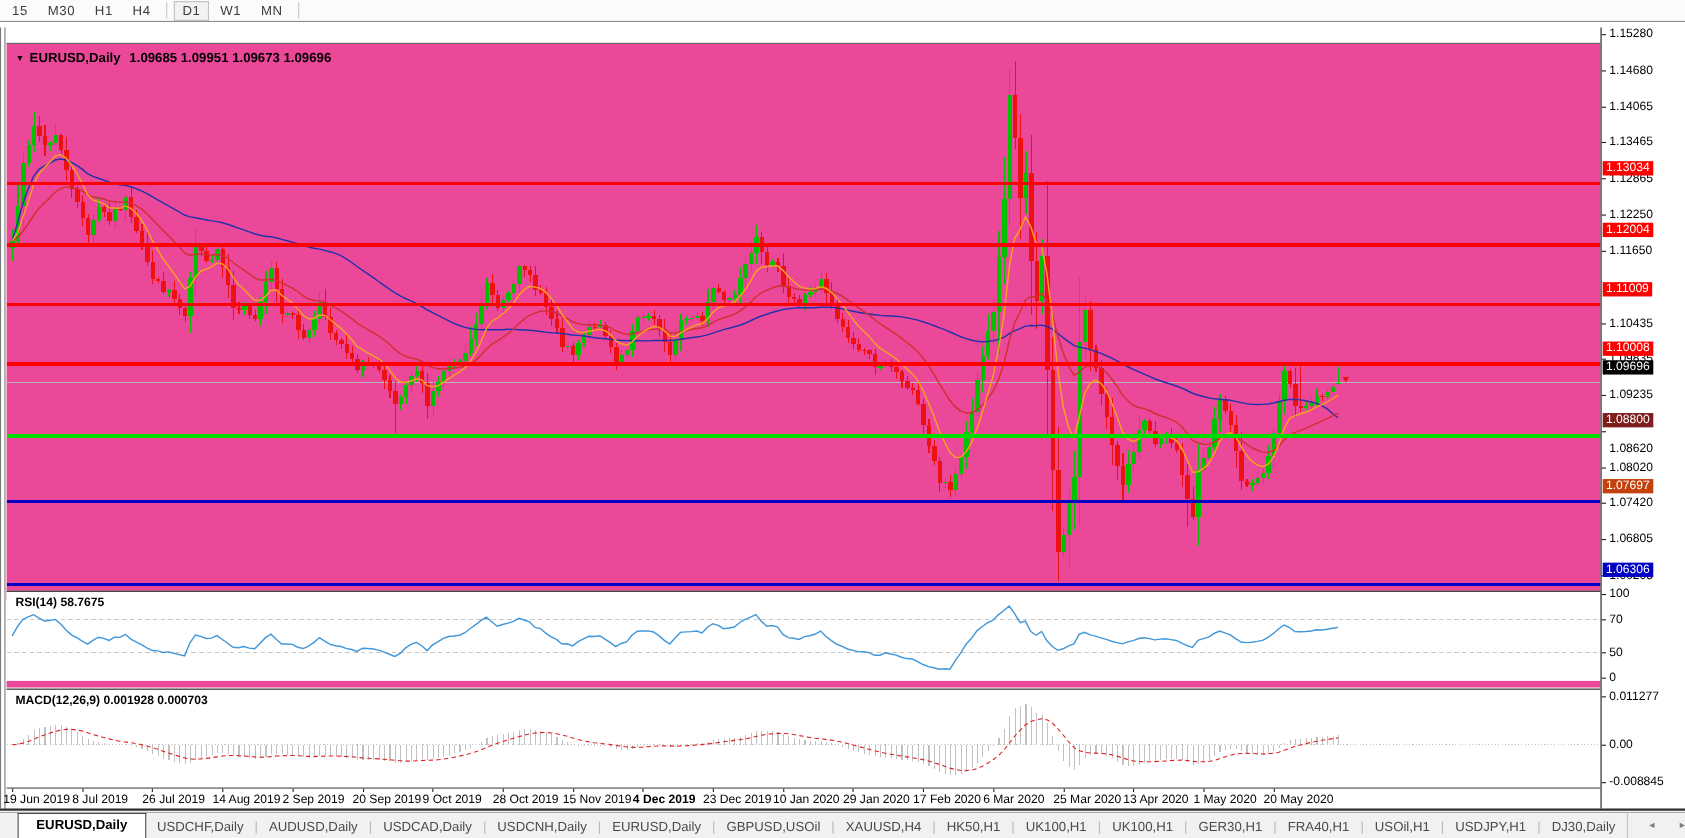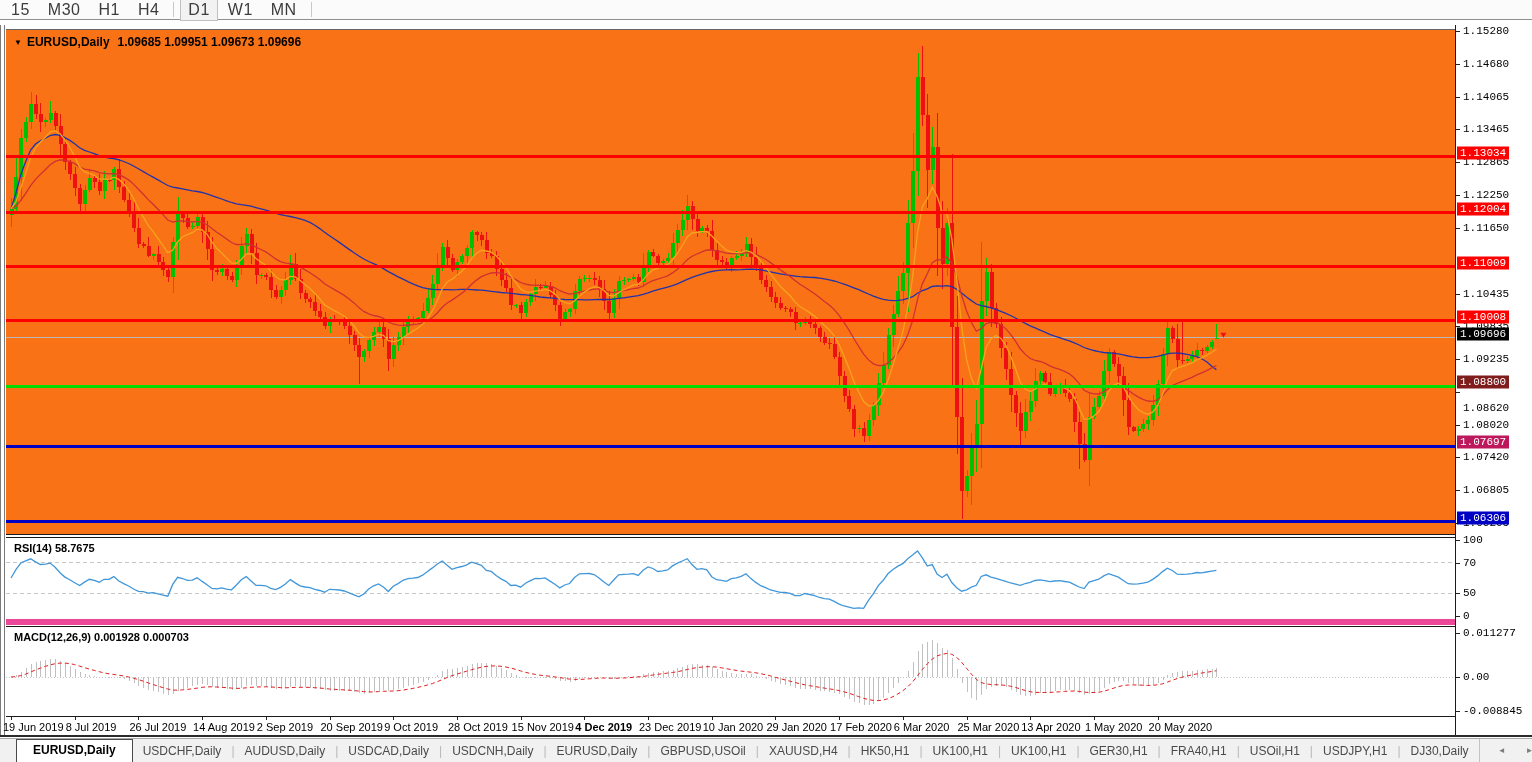--- a/index.html
+++ b/index.html
@@ -1,34 +1,34 @@
 <!DOCTYPE html>
 <html><head>
 <meta charset="utf-8">
 <style>
   html,body{margin:0;padding:0;width:1532px;height:762px;background:#fff;overflow:hidden;
     font-family:"Liberation Sans","DejaVu Sans",sans-serif;-webkit-font-smoothing:none;}
   
   #toolbar{position:absolute;top:0;left:0;width:1532px;height:20px;background:#fbfbfb;
     border-bottom:1px solid #8f8f8f;display:flex;align-items:center;padding-left:2px;box-sizing:border-box;}
-  .tf-btn{font-size:16px;color:#3c3c3c;padding:2px 8px;margin:0 1px;letter-spacing:.5px;cursor:default;}
+  .tf-btn{font-size:12px;color:#3c3c3c;padding:2px 8px;margin:0 1px;letter-spacing:.5px;cursor:default;}
   .tf-btn.active{background:#f2f2f2;border:1px solid #c0c0c0;padding:1px 7px;}
   .tf-sep{width:1px;height:15px;background:#c8c8c8;margin:0 5px;}
   
   #left-frame{position:absolute;left:0;top:25px;width:5px;height:710px;background:#fff;
     border-left:1px solid #7a7a7a;border-right:1px solid #7a7a7a;box-sizing:border-box;}
-  #main-panel{position:absolute;left:6px;top:29px;width:1449px;height:506px;background:#f97316;
+  #main-panel{position:absolute;left:6px;top:39px;width:1449px;height:506px;background:#ec4899;
     border-top:1px solid #666;border-bottom:1px solid #1a1a1a;box-sizing:border-box;}
   #rsi-panel{position:absolute;left:6px;top:537px;width:1449px;height:88px;background:#fff;
     border-top:1px solid #1a1a1a;border-bottom:6px solid #ec4899;box-sizing:border-box;}
   #macd-panel{position:absolute;left:6px;top:626px;width:1449px;height:91px;background:#fff;
     border-top:1px solid #1a1a1a;border-bottom:1px solid #1a1a1a;box-sizing:border-box;}
   #date-axis{position:absolute;left:6px;top:717px;width:1449px;height:18px;background:#fff;}
   #scale-col{position:absolute;left:1455px;top:25px;width:77px;height:710px;background:#fff;
-    border-left:1px solid #1a1a1a;box-sizing:border-box;font-family:Liberation Mono, monospace;}
+    border-left:1px solid #1a1a1a;box-sizing:border-box;}
   #win-bottom{position:absolute;left:0;top:735px;width:1532px;height:2px;background:#2a2a2a;}
   #main-panel svg,#rsi-panel svg,#macd-panel svg{position:absolute;left:0;top:0;}
   
   .pane-label{position:absolute;left:8px;top:4px;font-size:11px;font-weight:bold;color:#000;white-space:nowrap;z-index:5;}
   #chart-title{position:absolute;left:8px;top:5px;font-size:12px;color:#000;white-space:nowrap;z-index:5;}
   #chart-title .tri{font-size:8px;vertical-align:1px;margin-right:5px;}
   #chart-title .sym{font-weight:bold;}
   #chart-title .ohlc{font-weight:bold;margin-left:8px;}
   
   .scale-label{position:absolute;left:7px;transform:translateY(-50%);font-size:11px;color:#000;white-space:nowrap;}
@@ -916,21 +916,21 @@
     <div class="scale-label" style="top: 432.132px;">1.07420</div>
     <div class="scale-tick" style="top: 465.474px;"></div>
     <div class="scale-label" style="top: 465.474px;">1.06805</div>
     <div class="scale-tick" style="top: 498.003px;"></div>
     <div class="scale-label" style="top: 498.003px;">1.06205</div>
     <div class="level-label" style="top: 127.767px; background: rgb(254, 0, 0);">1.13034</div>
     <div class="level-label" style="top: 183.609px; background: rgb(254, 0, 0);">1.12004</div>
     <div class="level-label" style="top: 237.553px; background: rgb(254, 0, 0);">1.11009</div>
     <div class="level-label" style="top: 291.823px; background: rgb(254, 0, 0);">1.10008</div>
     <div class="level-label" style="top: 357.315px; background: #7f1d1d;">1.08800</div>
-    <div class="level-label" style="top: 417.114px; background: #be185d;">1.07697</div>
+    <div class="level-label" style="top: 417.114px; background: #c2410c;">1.07697</div>
     <div class="level-label" style="top: 492.528px; background: rgb(0, 0, 196);">1.06306</div>
     <div class="level-label" style="top: 308.738px; background: rgb(0, 0, 0); z-index: 8;">1.09696</div>
     <div class="scale-tick" style="top: 515px;"></div>
     <div class="scale-label" style="top: 515px;">100</div>
     <div class="scale-tick" style="top: 537.8px;"></div>
     <div class="scale-label" style="top: 537.8px;">70</div>
     <div class="scale-tick" style="top: 568.2px;"></div>
     <div class="scale-label" style="top: 568.2px;">50</div>
     <div class="scale-tick" style="top: 591px;"></div>
     <div class="scale-label" style="top: 591px;">0</div>

